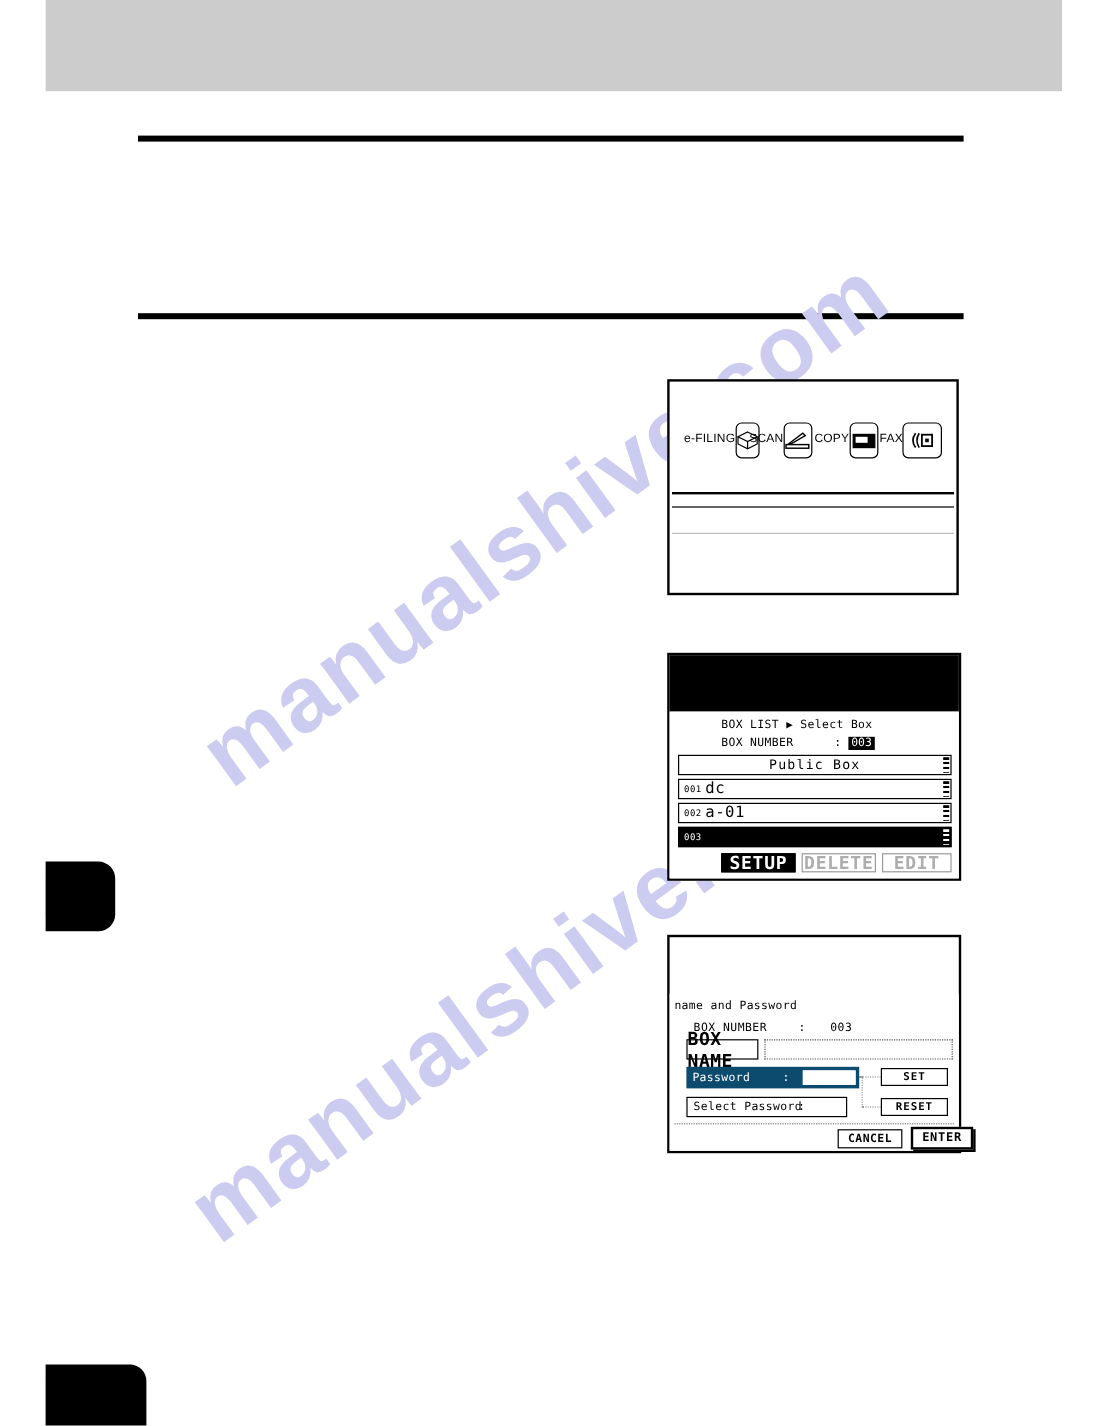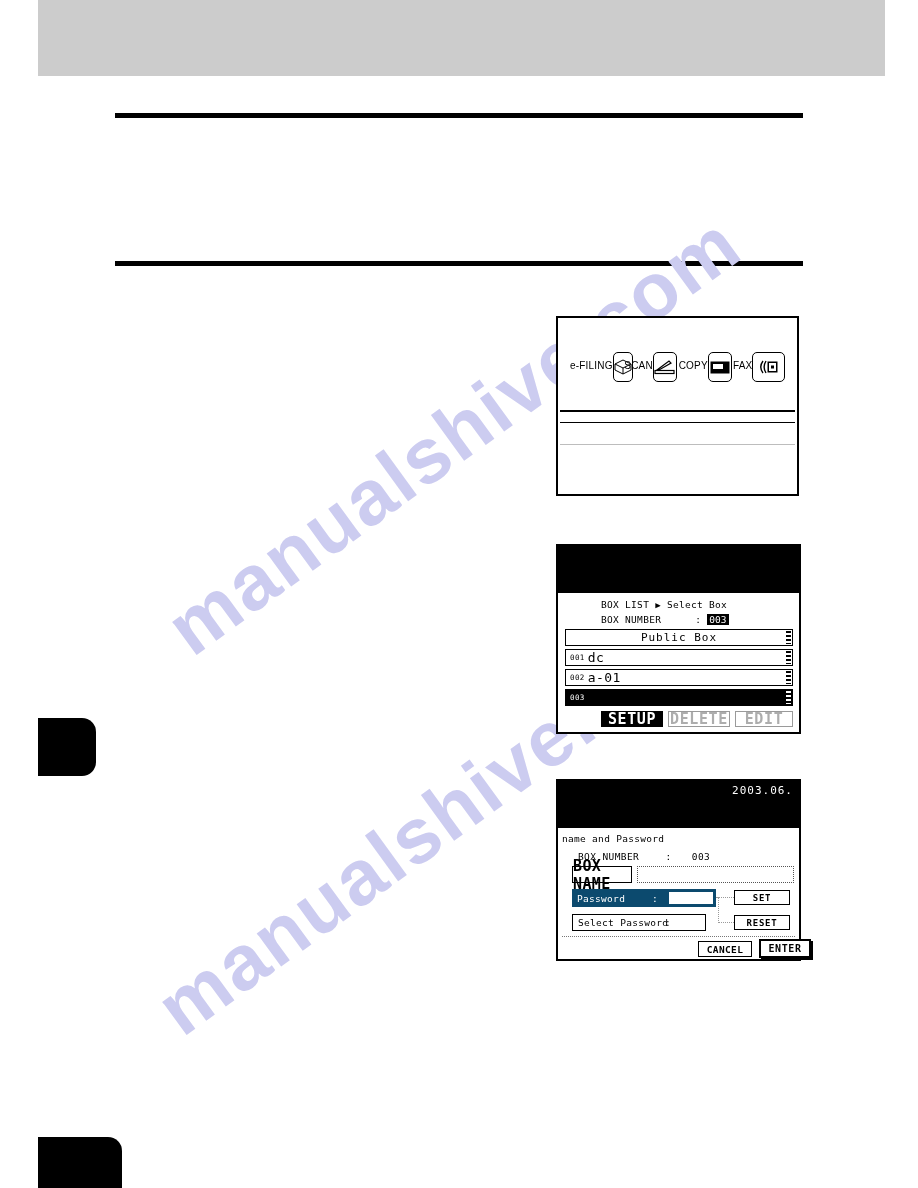--- a/index.html
+++ b/index.html
@@ -554,23 +554,20 @@
       <div class="lcd-btn on btn-setup">SETUP</div>
       <div class="lcd-btn dim btn-delete">DELETE</div>
       <div class="lcd-btn dim btn-edit">EDIT</div>
     </div>
 
   </div>
 </div>
 
 <div class="panel panel-pw">
 
-  <div class="lcd-titlebar">
-    <div class="pw-date">2003.06.</div>
-  </div>
 
   <div class="lcd-body">
 
     <div class="pw-heading mono">name and Password</div>
 
     <div class="pw-boxnum mono">
       <span>BOX NUMBER</span>
       <span style="display:inline-block;width:14px"></span>
       <span>:</span>
       <span style="display:inline-block;width:8px"></span>

